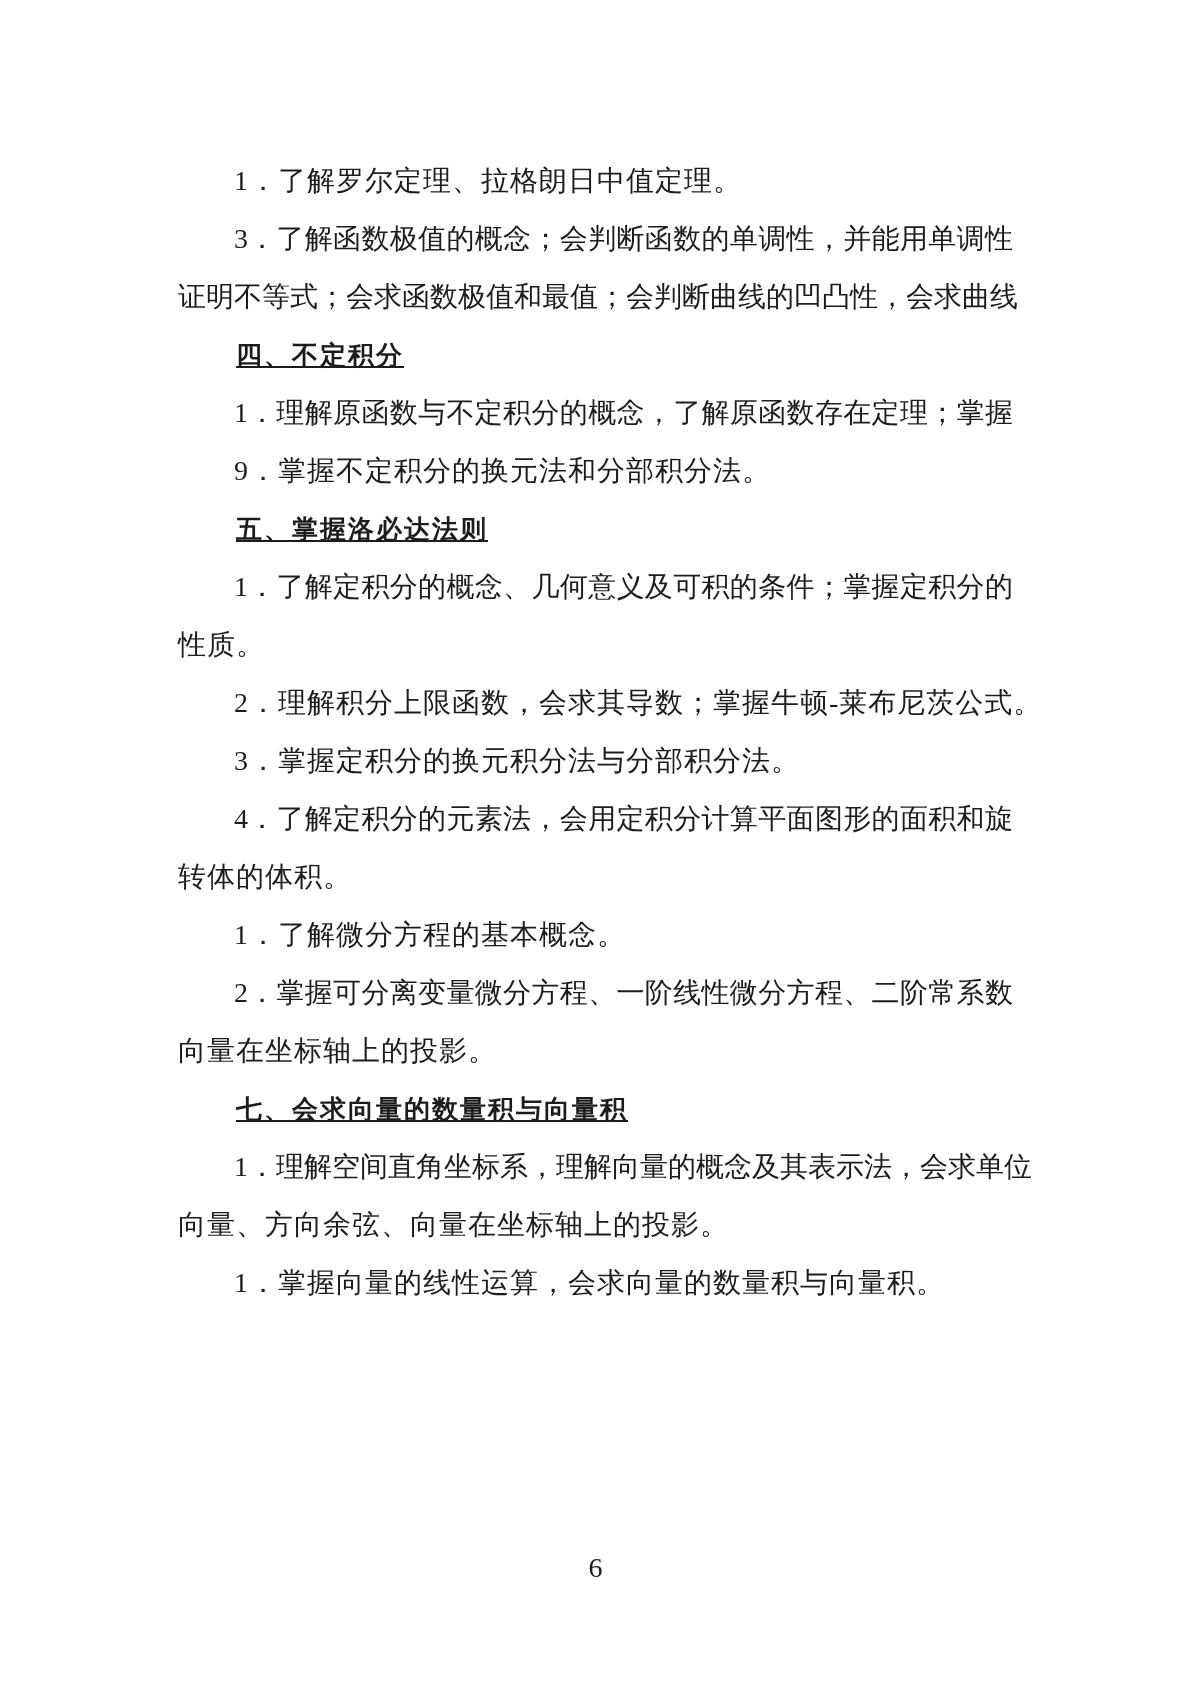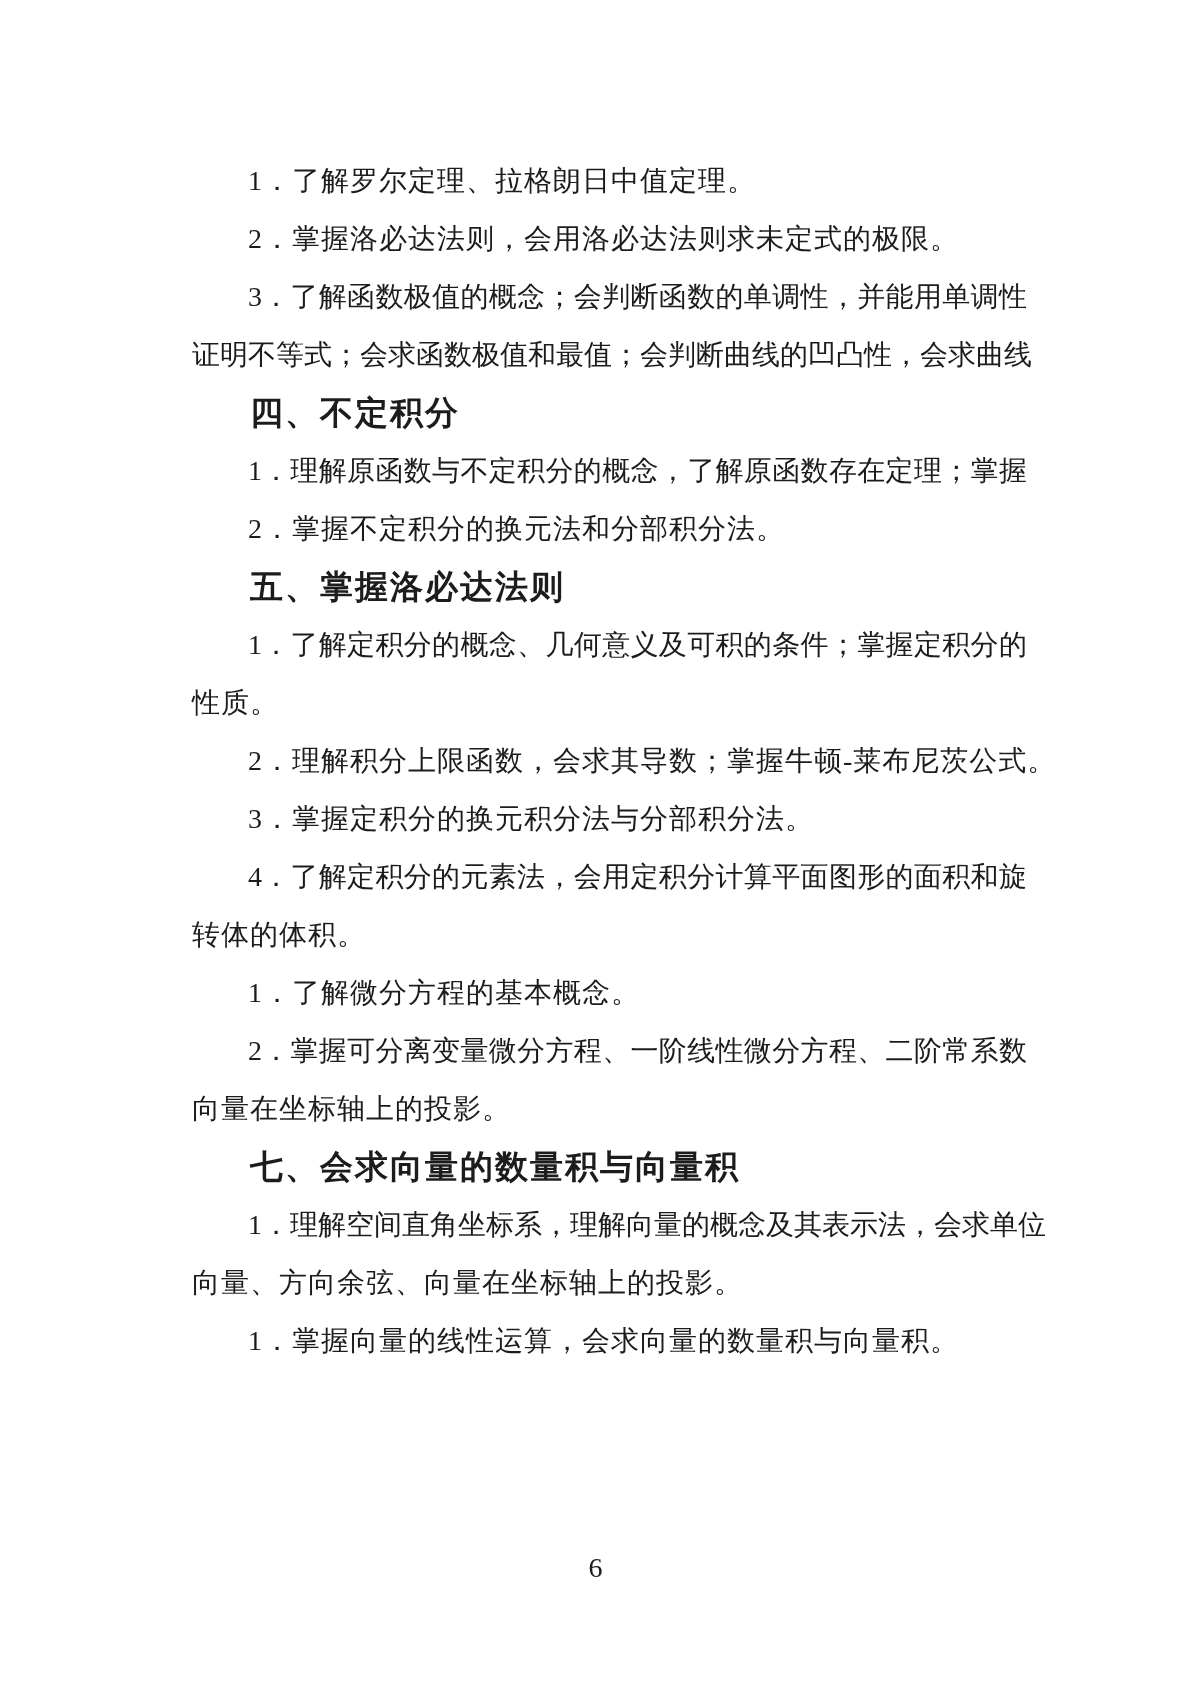--- a/index.html
+++ b/index.html
@@ -11,40 +11,41 @@
     position: relative;
     width: 1191px;
     height: 1684px;
     background: #ffffff;
     color: #1c1c1c;
     font-family: "Liberation Serif", serif;
     overflow: hidden;
   }
   .text-block {
     position: absolute;
-    left: 192px;
+    left: 178px;
     top: 152px;
     width: 835px;
   }
   .line {
     height: 58px;
     line-height: 58px;
     font-size: 28px;
     white-space: nowrap;
     letter-spacing: 1px;
   }
   .line.item {
     text-indent: 56px;
   }
   .line.heading {
     font-family: "Liberation Sans", sans-serif;
     font-weight: 700;
-    font-size: 33px;
+    font-size: 26px;
     text-indent: 58px;
     letter-spacing: 2px;
+    text-decoration: underline;
   }
   
   .line.full {
     display: flex;
     justify-content: space-between;
     align-items: center;
     text-indent: 0;
     letter-spacing: 0;
   }
   .line.full.item {
@@ -65,21 +66,20 @@
     font-family: "Liberation Serif", serif;
     color: #1c1c1c;
   }
 </style>
 </head>
 <body>
 
 <div class="page">
   <div class="text-block">
       <div class="line item">1．了解罗尔定理、拉格朗日中值定理。</div>
-      <div class="line item">2．掌握洛必达法则，会用洛必达法则求未定式的极限。</div>
       <div class="line item full">
         <span>3．</span>
         <span>了</span>
         <span>解</span>
         <span>函</span>
         <span>数</span>
         <span>极</span>
         <span>值</span>
         <span>的</span>
         <span>概</span>
@@ -157,21 +157,21 @@
         <span>函</span>
         <span>数</span>
         <span>存</span>
         <span>在</span>
         <span>定</span>
         <span>理</span>
         <span>；</span>
         <span>掌</span>
         <span>握</span>
       </div>
-      <div class="line item">2．掌握不定积分的换元法和分部积分法。</div>
+      <div class="line item">9．掌握不定积分的换元法和分部积分法。</div>
       <div class="line heading">五、掌握洛必达法则</div>
       <div class="line item full">
         <span>1．</span>
         <span>了</span>
         <span>解</span>
         <span>定</span>
         <span>积</span>
         <span>分</span>
         <span>的</span>
         <span>概</span>

